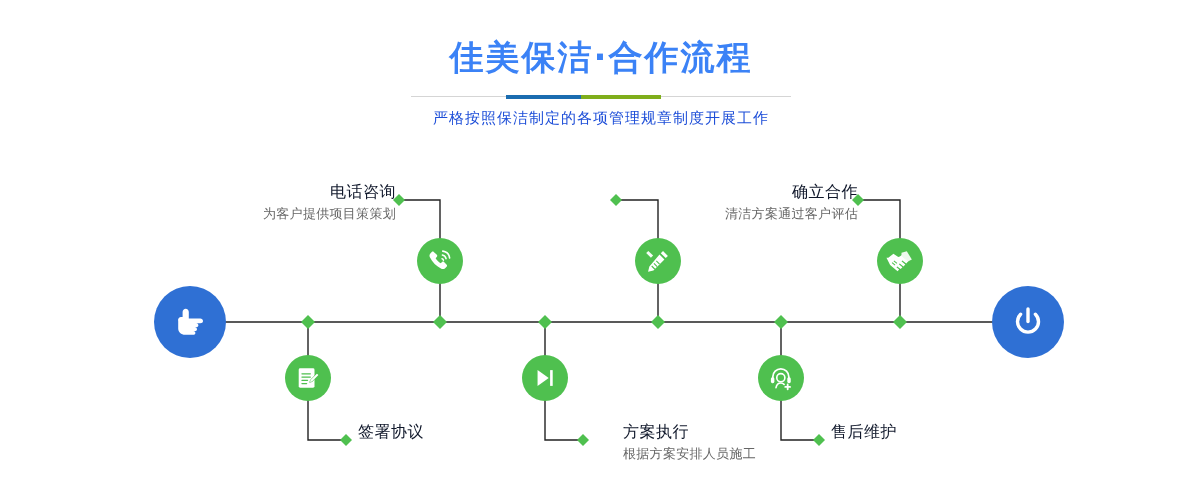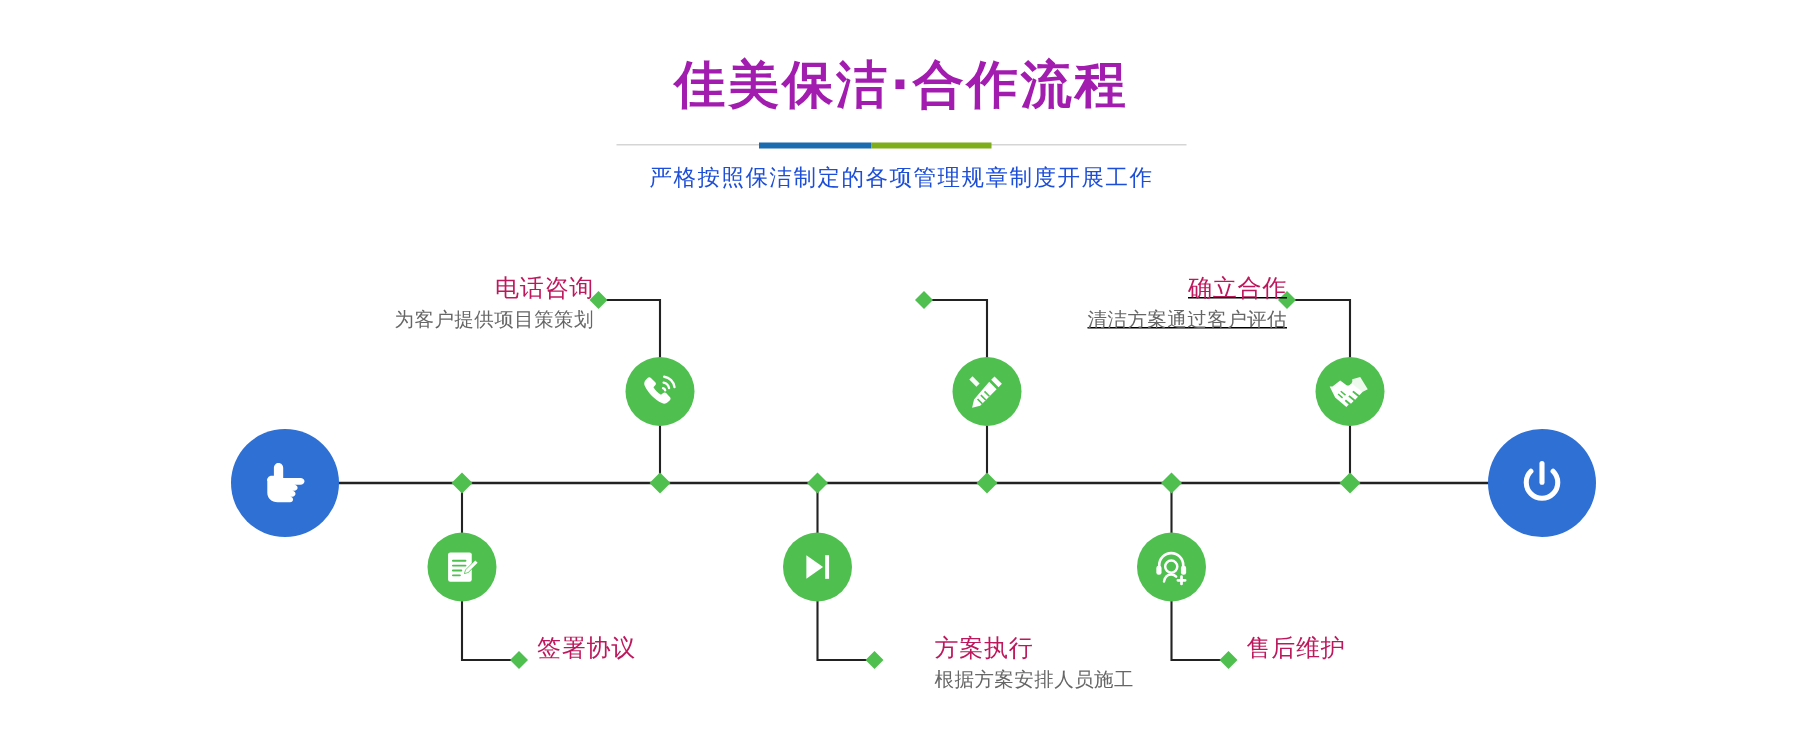--- a/index.html
+++ b/index.html
@@ -27,21 +27,21 @@
     left: 0;
     width: 1202px;
     text-align: center;
   }
   .title {
     margin: 0;
     padding-top: 36px;
     font-size: 34px;
     font-weight: 700;
     letter-spacing: 2px;
-    color: #a21caf;
+    color: #3b82f6;
     line-height: 1.25;
   }
   .divider {
     position: relative;
     width: 380px;
     height: 4px;
     margin: 16px auto 0 auto;
   }
   .divider .rule {
     position: absolute;
@@ -117,21 +117,21 @@
 
   
   .label-block {
     position: absolute;
     white-space: nowrap;
   }
   .label-block.top { text-align: right; }
   .label-block.bottom { text-align: left; }
   .lbl-title {
     font-size: 16px;
-    color: #be185d;
+    color: #0f172a;
     line-height: 20px;
     letter-spacing: 0.5px;
   }
   .lbl-desc {
     font-size: 13px;
     color: #666666;
     line-height: 20px;
     margin-top: 2px;
     letter-spacing: 0.3px;
   }
@@ -223,21 +223,21 @@
       </svg>
     </div>
 
     <div class="node-icon" style="left:877px; top:78px;">
       <svg width="28" height="28" viewBox="0 0 30 30">
         <path fill="#ffffff" d="M2.5 11.5L8 7.2l4.3 3.1c.7.5 1.7.5 2.4 0l1.6-1.2 7.6 6.3-2.2 2.3-4.2-3.3-.9 1 4.1 3.4-2 2.1-4-3.3-.9 1 3.8 3.1-1.9 2-3.6-2.9-.9 1 2.9 2.4-1.7 1.8-8-6.7-3.9-7.8z"></path>
         <path fill="none" stroke="#4fc04f" stroke-width="1.1" d="M6.5 16.8l3.2 2.7M8.4 14.8l3.4 2.8"></path>
         <path fill="#ffffff" d="M16.6 6.2l5.7-1.6 5.4 8.8-4.2 2.1-6.9-5.7c-.5-.4-.5-1.2 0-1.6l0 0z" opacity="0.9"></path>
       </svg>
     </div>
-    <div class="label-block top" style="right:344px; top:22px;text-decoration:underline;">
+    <div class="label-block top" style="right:344px; top:22px;">
       <div class="lbl-title">确立合作</div>
       <div class="lbl-desc">清洁方案通过客户评估</div>
     </div>
 
     <div class="node-icon" style="left:285px; top:195px;">
       <svg width="26" height="26" viewBox="0 0 28 28">
         <rect x="4" y="3.5" width="17" height="21" rx="1.6" fill="#ffffff"></rect>
         <path fill="none" stroke="#4fc04f" stroke-width="1.4" stroke-linecap="round" d="M7.5 9.5h9M7.5 13h9M7.5 16.5h6M7.5 20h5"></path>
         <path fill="#4fc04f" d="M24.2 8.1l2.2 2.2-8 8-3 .8.8-3 8-8z"></path>
         <path fill="#ffffff" d="M23.6 9.3l1.6 1.6-6.9 6.9-2.1.5.5-2.1 6.9-6.9z"></path>

